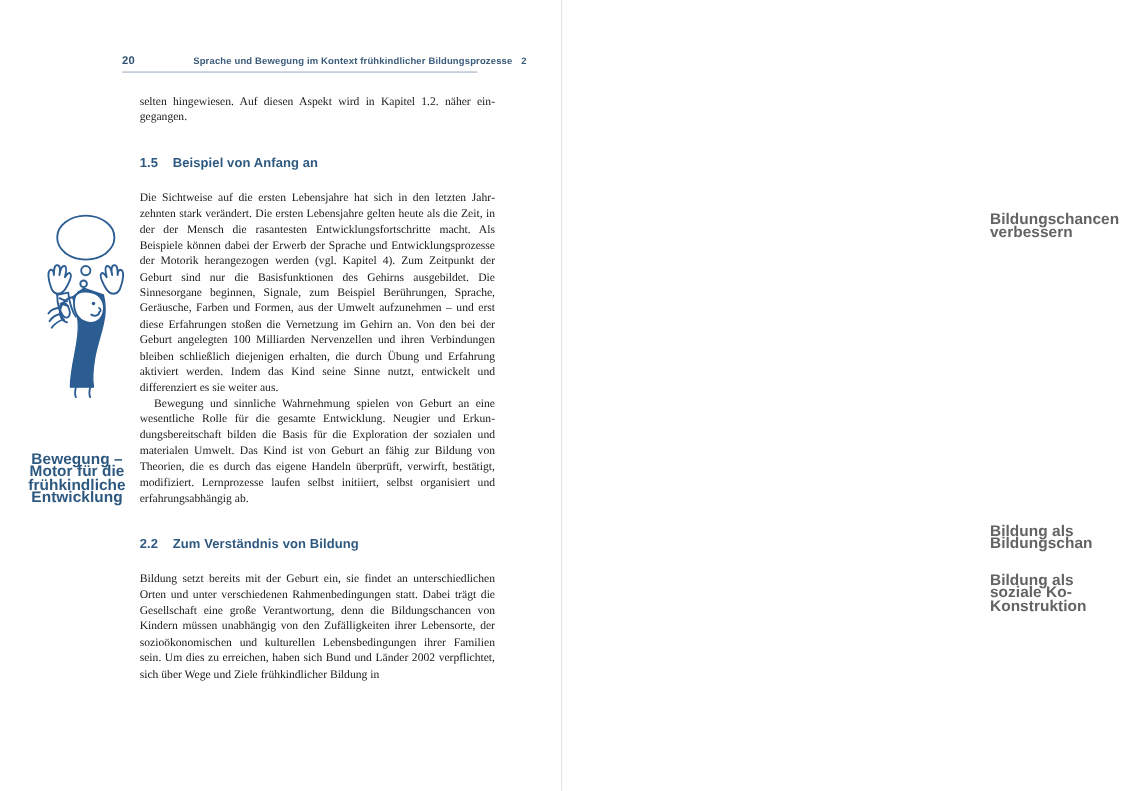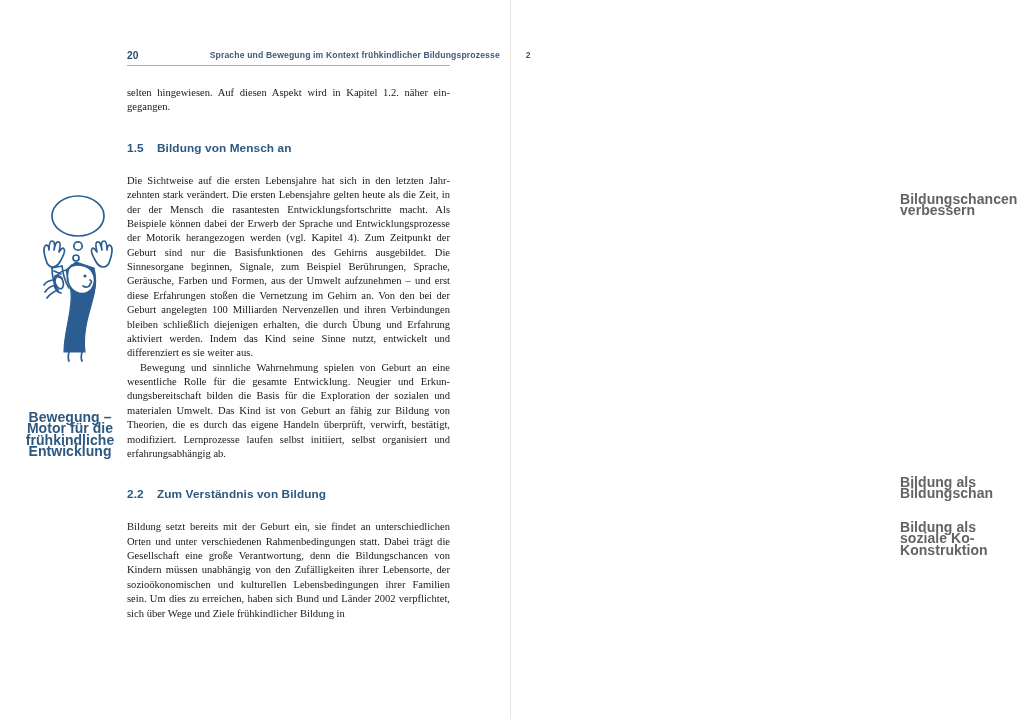--- a/index.html
+++ b/index.html
@@ -49,21 +49,21 @@
     color: #3c5b7a;
     white-space: nowrap;
   }
   .runhead .rule {
     position: absolute;
     left: 0;
     top: 15px;
     height: 1px;
     background: #9fb1c4;
   }
-  .runhead-left { left: 127px; width: 323px; gap: 18px; }
+  .runhead-left { left: 111px; width: 323px; }
   .runhead-left .rule { width: 323px; }
 
   .folio {
     font-family: "Liberation Sans", sans-serif;
     font-weight: bold;
     font-size: 10.2px;
     color: #2d4f70;
   }
   .runhead-title {
     flex: 1;
@@ -206,21 +206,21 @@
     </div>
 
     <div class="marginnote left" style="top:368px;margin-top:44px;">Bewegung – Motor für die frühkindli­che Entwicklung</div>
 
     <div class="col col-left">
       <p>selten hingewiesen. Auf diesen Aspekt wird in Kapitel 1.2. näher ein­gegangen.</p>
 
       <div class="sec-gap-before"></div>
       <h2 class="sec">
         <span class="num">1.5</span>
-        <span>Bildung von Mensch an</span>
+        <span>Beispiel von Anfang an</span>
       </h2>
       <div class="sec-gap-after"></div>
 
       <p>Die Sichtweise auf die ersten Lebensjahre hat sich in den letzten Jahr­zehnten stark verändert. Die ersten Lebensjahre gelten heute als die Zeit, in der der Mensch die rasantesten Entwicklungsfortschritte macht. Als Beispiele können dabei der Erwerb der Sprache und Entwicklungspro­zesse der Motorik herangezogen werden (vgl. Kapitel 4). Zum Zeitpunkt der Geburt sind nur die Basisfunktionen des Gehirns ausgebildet. Die Sinnesorgane beginnen, Signale, zum Beispiel Berührungen, Sprache, Geräusche, Farben und Formen, aus der Umwelt aufzunehmen – und erst diese Erfahrungen stoßen die Vernetzung im Gehirn an. Von den bei der Geburt angelegten 100 Milliarden Nervenzellen und ihren Ver­bindungen bleiben schließlich diejenigen erhalten, die durch Übung und Erfahrung aktiviert werden. Indem das Kind seine Sinne nutzt, entwickelt und differenziert es sie weiter aus.</p>
       <p class="ind">Bewegung und sinnliche Wahrnehmung spielen von Geburt an eine wesentliche Rolle für die gesamte Entwicklung. Neugier und Erkun­dungsbereitschaft bilden die Basis für die Exploration der sozialen und materialen Umwelt. Das Kind ist von Geburt an fähig zur Bildung von Theorien, die es durch das eigene Handeln überprüft, verwirft, bestätigt, modifiziert. Lernprozesse laufen selbst initiiert, selbst organisiert und erfahrungsabhängig ab.</p>
 
       <div class="sec-gap-before"></div>
       <h2 class="sec">
         <span class="num">2.2</span>
         <span>Zum Verständnis von Bildung</span>

